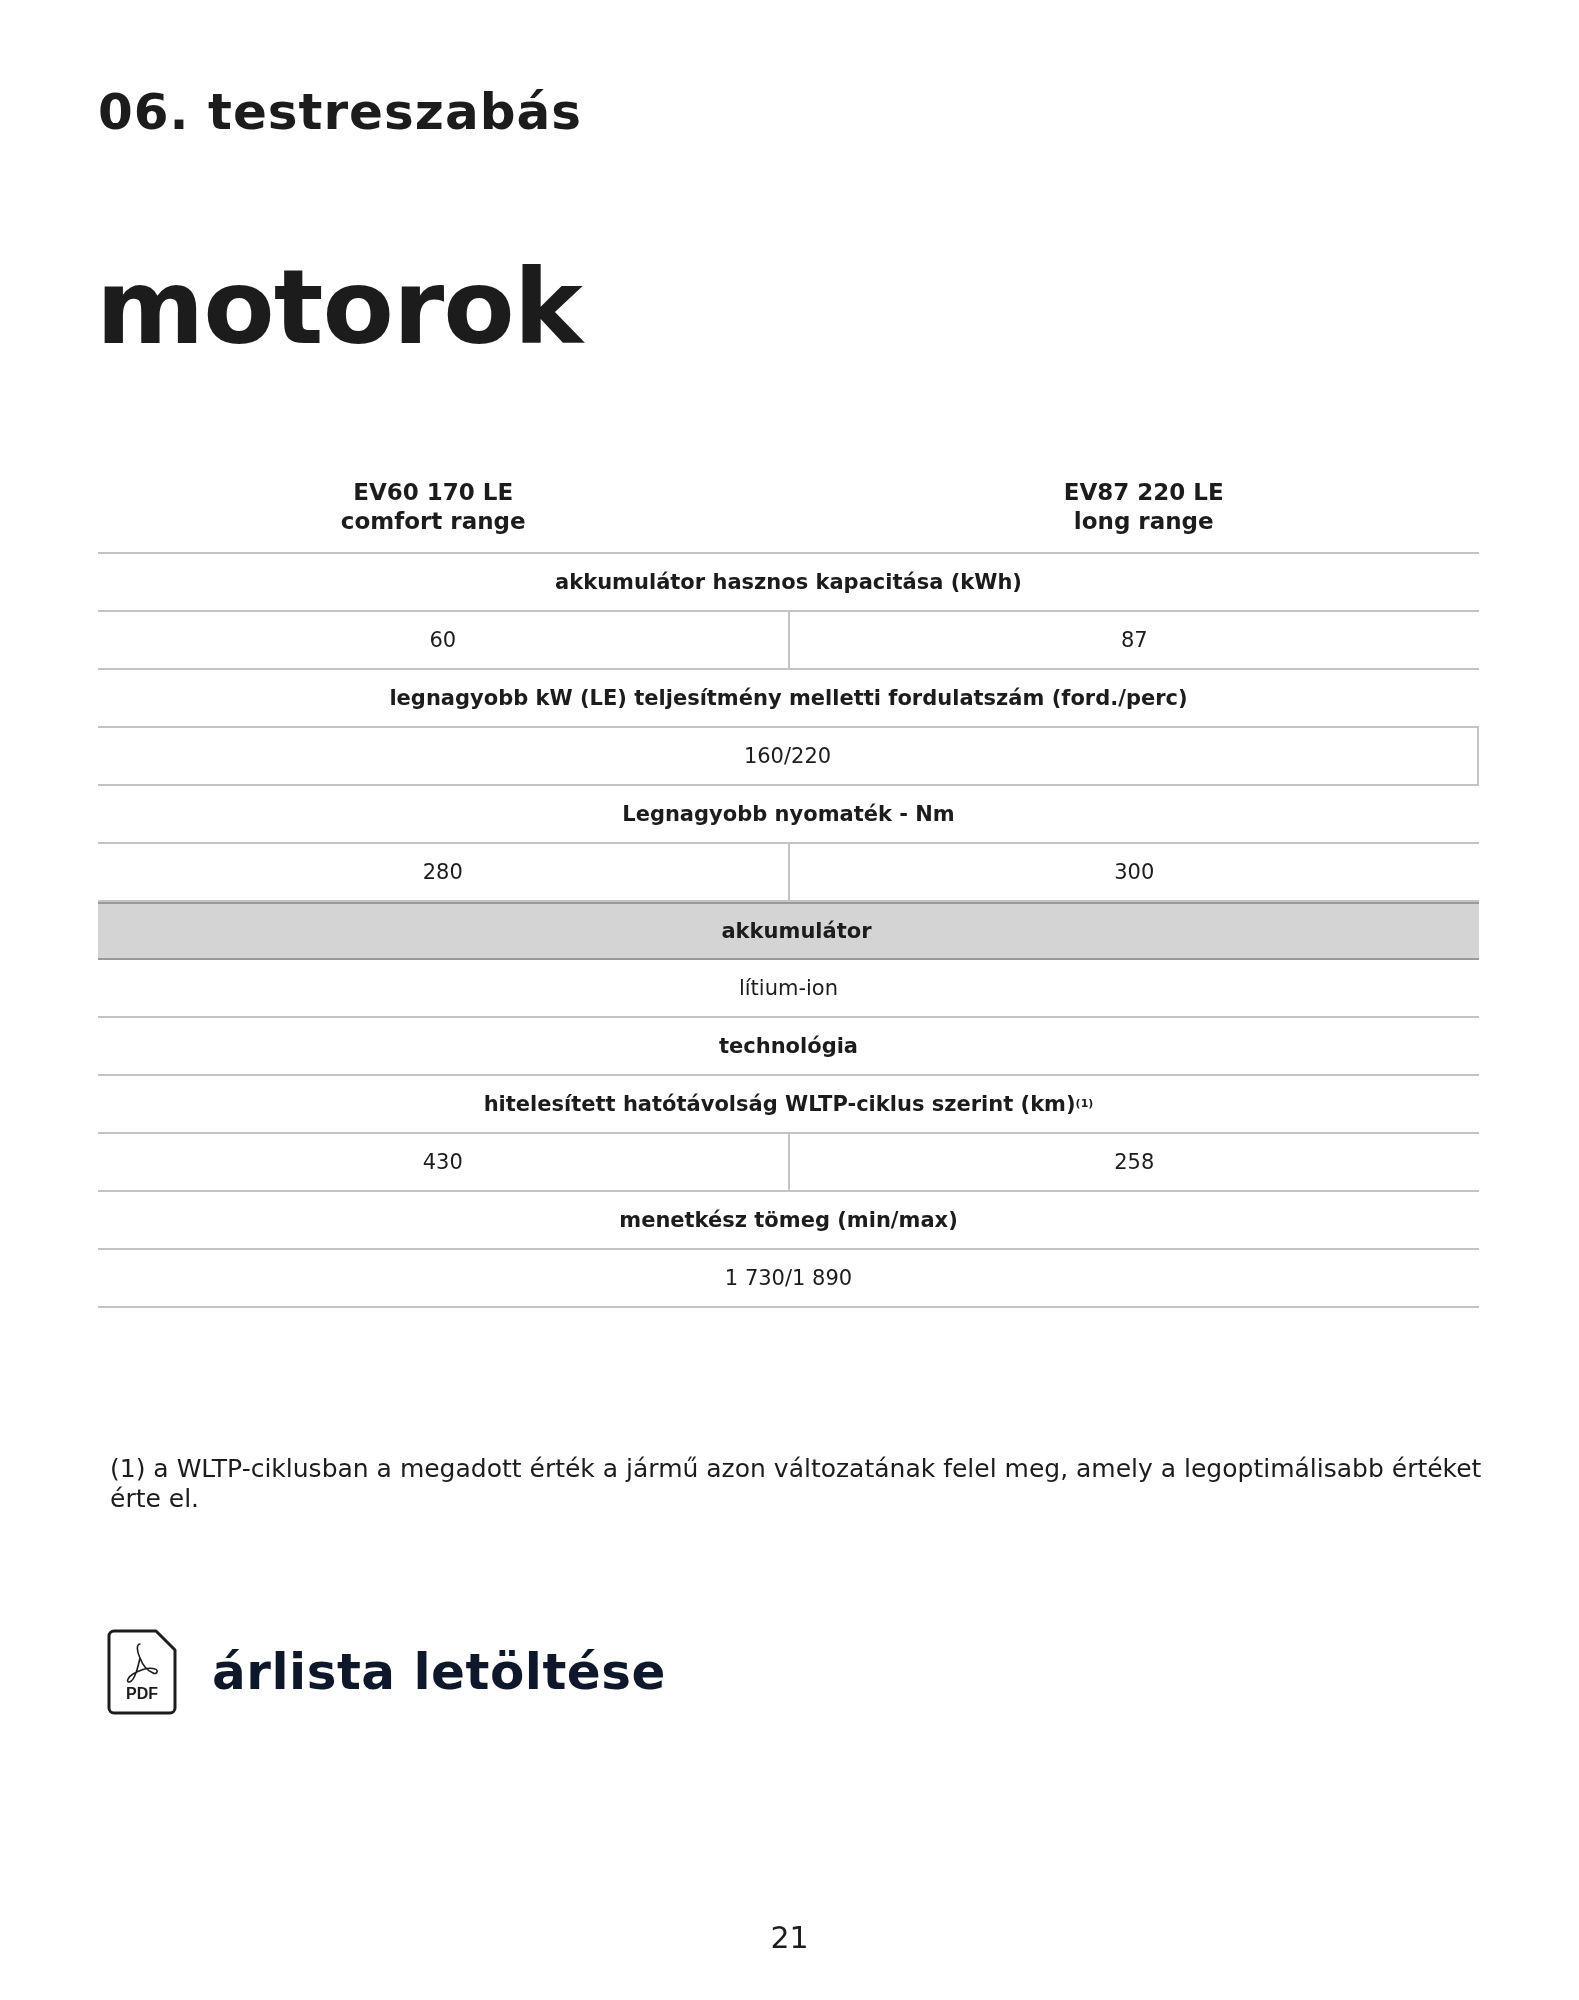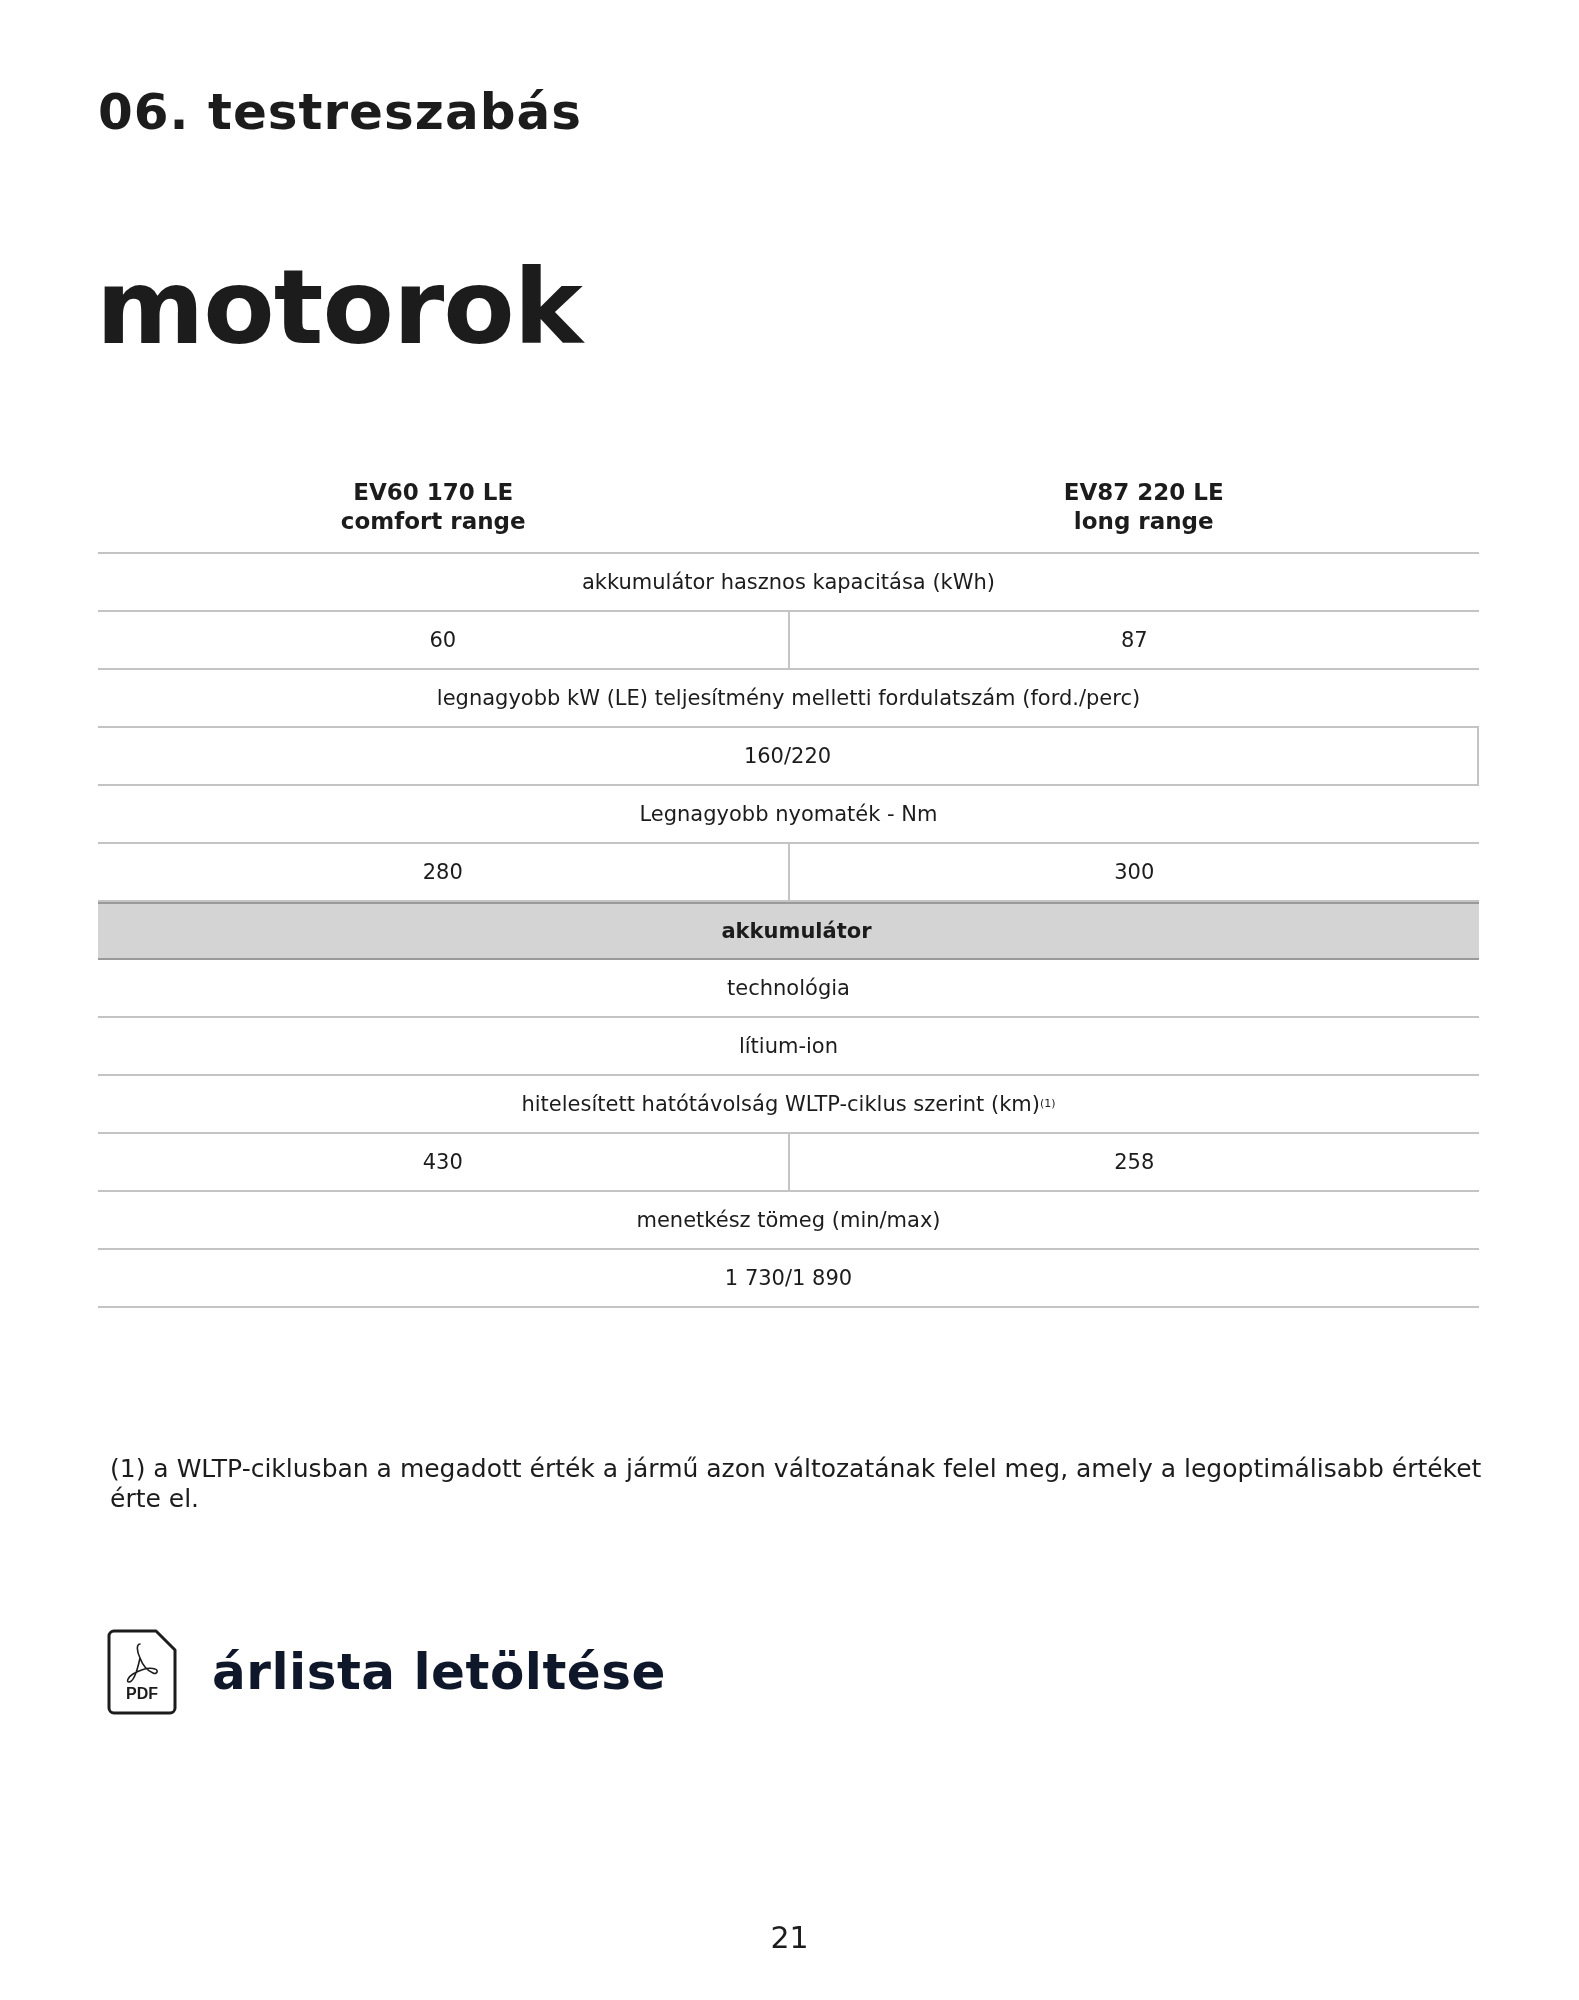--- a/index.html
+++ b/index.html
@@ -64,21 +64,21 @@
     .row {
       height: 56px;
       border-bottom: 2px solid #c4c4c4;
       display: flex;
       align-items: center;
       justify-content: center;
       font-size: 21px;
       color: #1c1c1c;
     }
     .row.label {
-      font-weight: normal;
+      font-weight: bold;
     }
     .row.section {
       background: #d4d4d4;
       font-weight: bold;
       border-top: 2px solid #9a9a9a;
       border-bottom: 2px solid #9a9a9a;
       height: 54px;
       padding-left: 16px;
     }
     .row.split {
@@ -182,25 +182,25 @@
   </div>
   <div class="row split value">
     <div class="cell">280</div>
     <div class="cell">300</div>
   </div>
 
   <div class="row section">
     <span>akkumulátor</span>
   </div>
 
-  <div class="row label">
-    <span>technológia</span>
-  </div>
   <div class="row value">
     <span>lítium-ion</span>
+  </div>
+  <div class="row label">
+    <span>technológia</span>
   </div>
 
   <div class="row label">
     <span>hitelesített hatótávolság WLTP-ciklus szerint (km)</span>
       <sup>(1)</sup>
   </div>
   <div class="row split value">
     <div class="cell">430</div>
     <div class="cell">258</div>
   </div>

